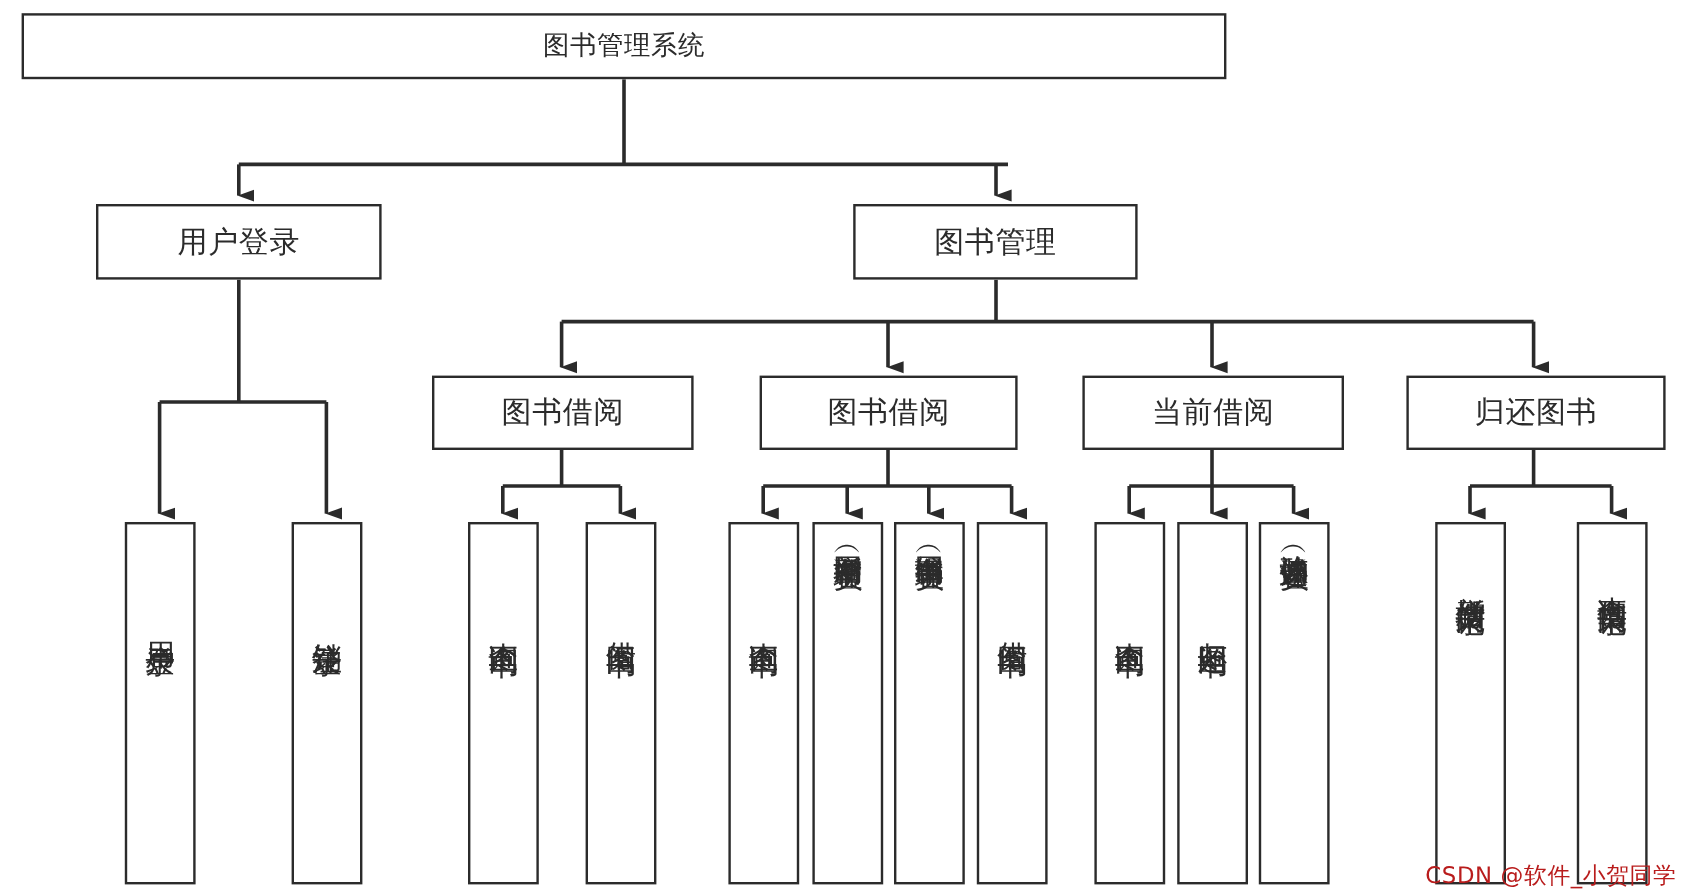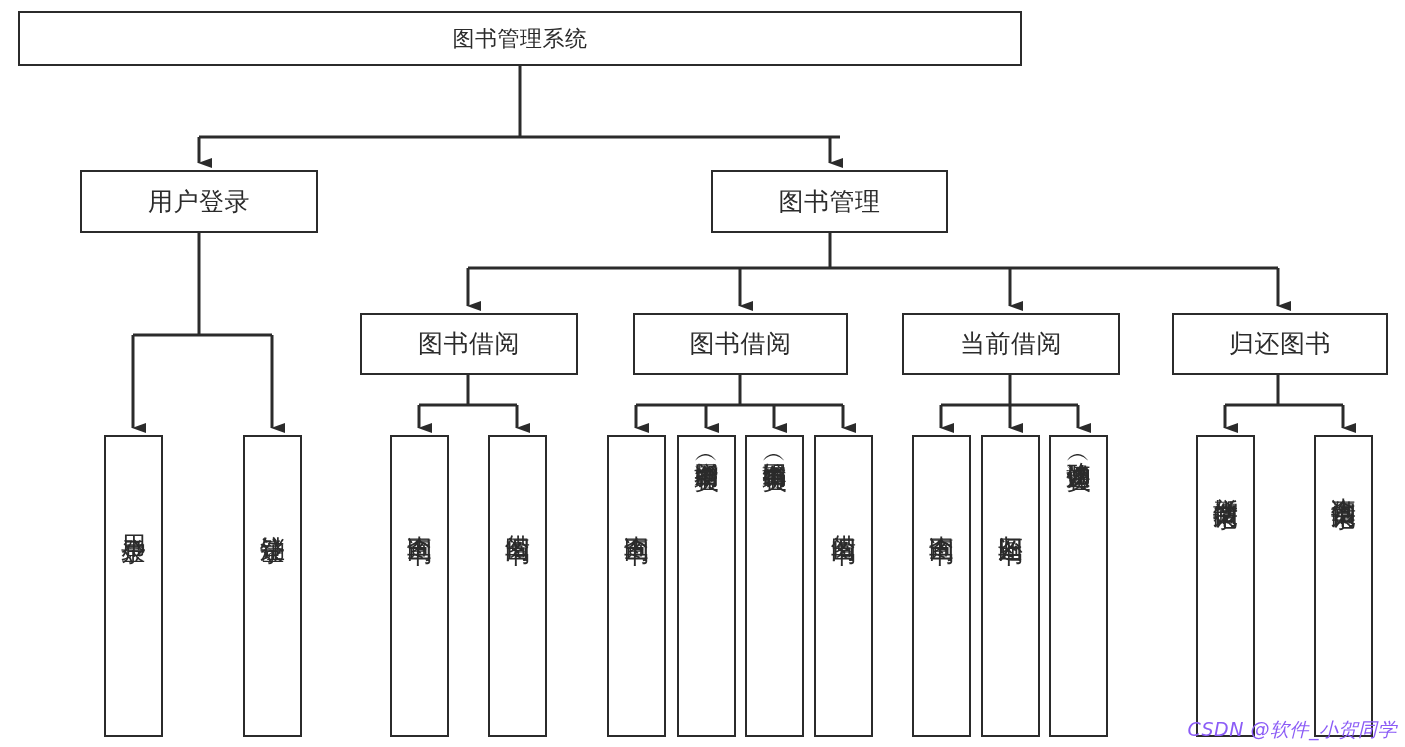--- a/index.html
+++ b/index.html
@@ -64,26 +64,25 @@
   }
   .node.v.tall .lbl{
     font-size:24px;
     letter-spacing:1px;
   }
   .watermark{
     position:absolute;
     right:8px;
     bottom:4px;
     font-size:19px;
-    color:#8b5cf6;
+    color:#b91c1c;
     letter-spacing:0.5px;
     z-index:6;
     white-space:nowrap;
     font-family:"DejaVu Sans","Liberation Sans",sans-serif;
-    font-style:italic;
   }
 </style>
 </head>
 <body>
 
 <div id="canvas">
 
   <svg id="wires" viewBox="0 0 1405 747" xmlns="http://www.w3.org/2000/svg">
     <defs>
       <marker id="arrow" viewBox="0 0 12 14" refX="6" refY="13" markerWidth="12" markerHeight="14" orient="auto-start-reverse" markerUnits="userSpaceOnUse">

